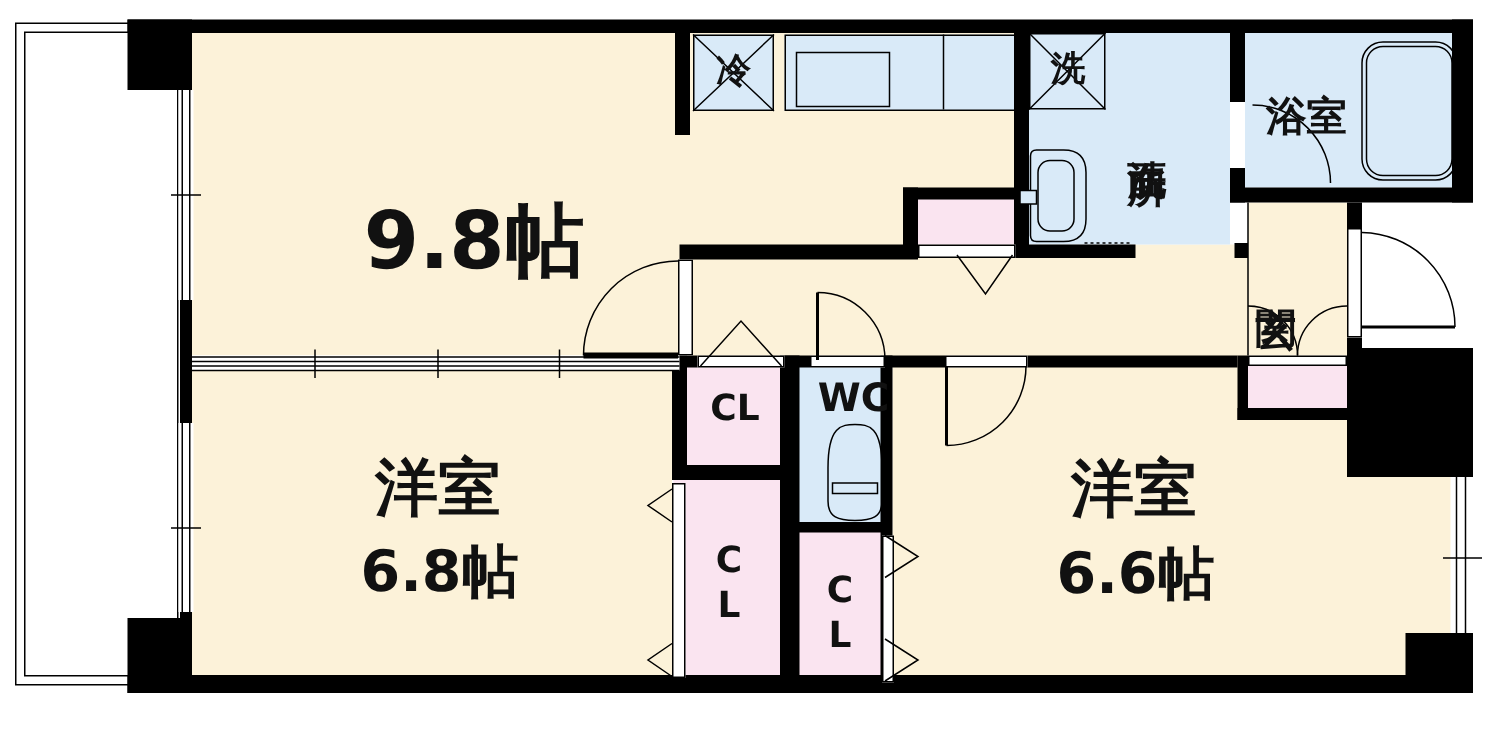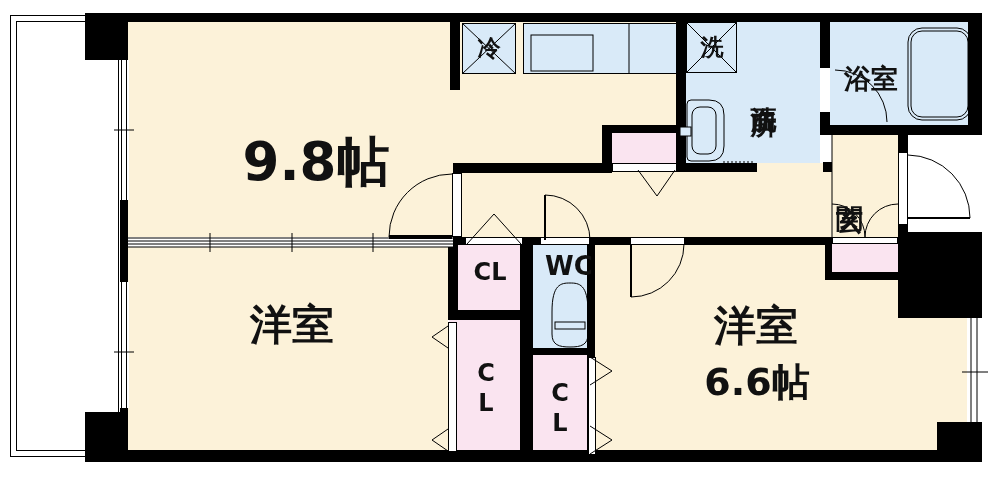--- a/index.html
+++ b/index.html
@@ -164,20 +164,21 @@
     </g>
 
     <g>
       <rect x="908" y="28" width="63" height="92" rx="14"></rect>
       <rect x="911" y="31" width="57" height="86" rx="11"></rect>
     </g>
   </svg>
 
   <div class="lbl" style="left:296px;top:161px;font-size:53px;margin-left:20px;">9.8帖</div>
   <div class="lbl" style="left:292px;top:325px;font-size:42px;">洋室</div>
+  <div class="lbl" style="left:293px;top:381px;font-size:38px;">6.8帖</div>
   <div class="lbl" style="left:756px;top:326px;font-size:42px;">洋室</div>
   <div class="lbl" style="left:757px;top:382px;font-size:38px;">6.6帖</div>
   <div class="lbl vlbl" style="left:764px;top:89px;font-size:26px;">洗面所</div>
   <div class="lbl" style="left:871px;top:78px;font-size:27px;">浴室</div>
   <div class="lbl vlbl" style="left:850px;top:185px;font-size:27px;">玄関</div>
   <div class="lbl" style="left:569px;top:266px;font-size:26px;">WC</div>
   <div class="lbl" style="left:490px;top:272px;font-size:24px;">CL</div>
   <div class="lbl vlbl" style="left:486px;top:389px;font-size:24px;">CL</div>
   <div class="lbl vlbl" style="left:560px;top:409px;font-size:24px;">CL</div>
   <div class="lbl" style="left:489px;top:48px;font-size:23px;">冷</div>

